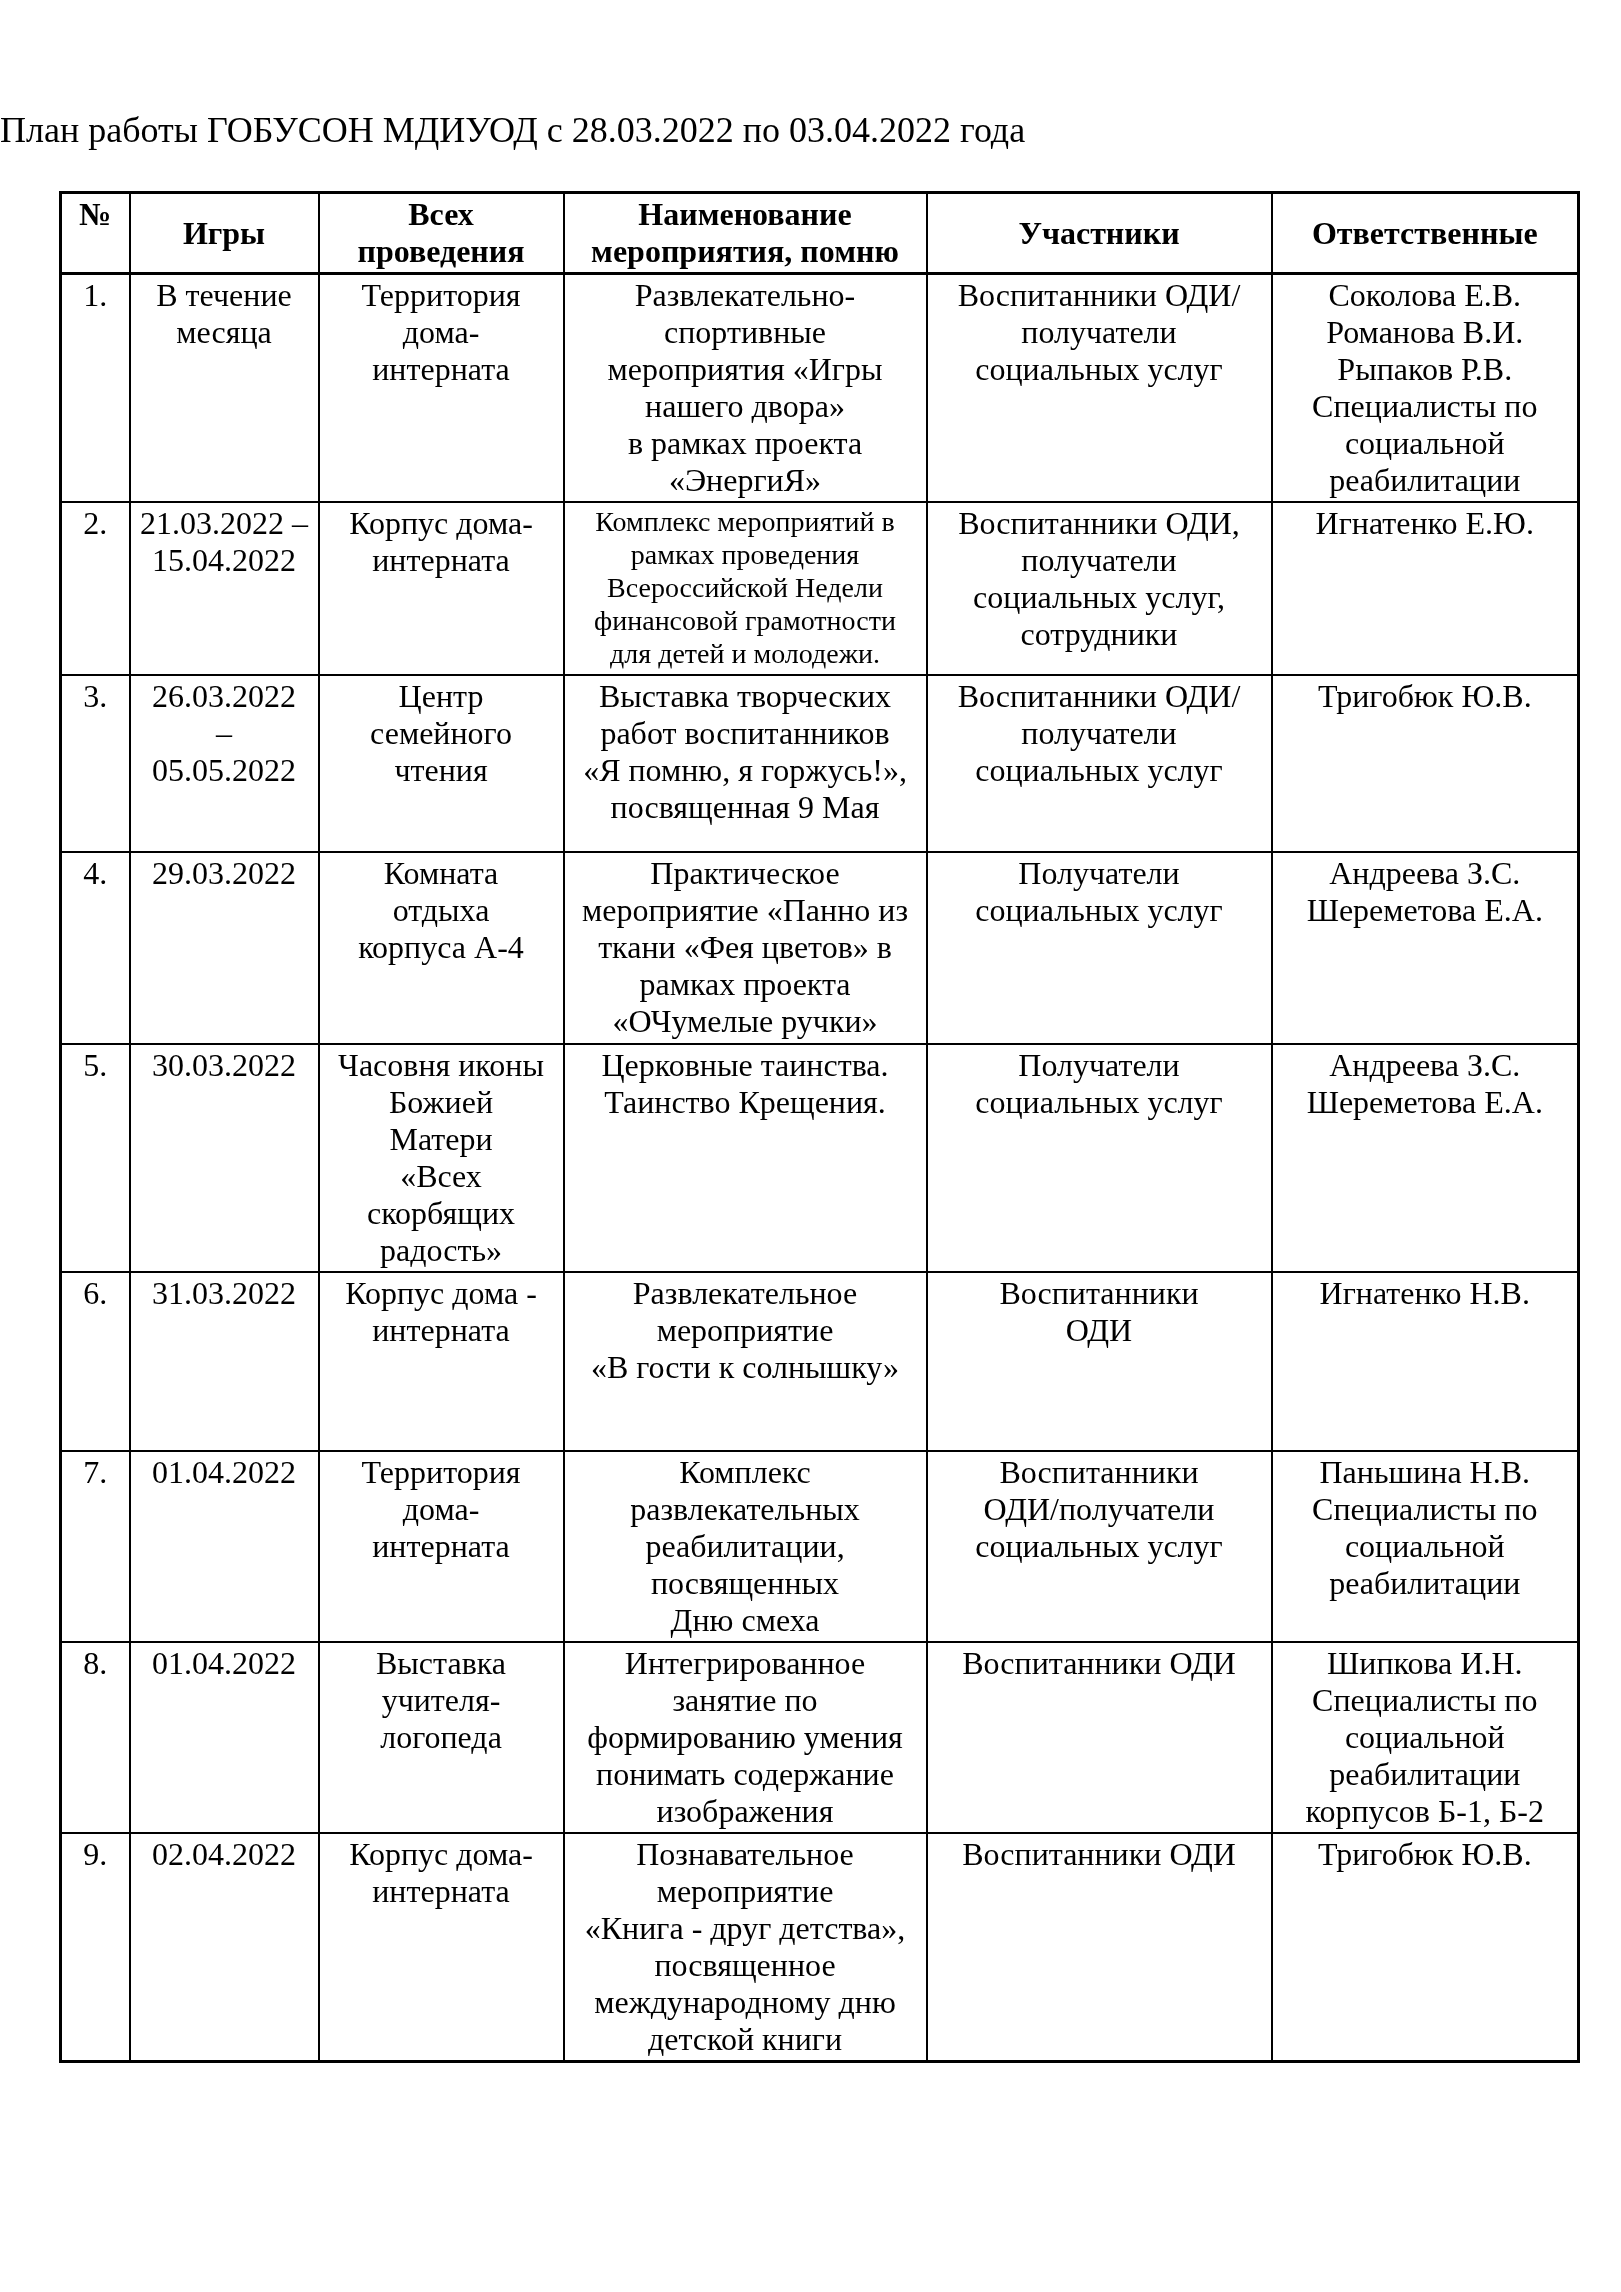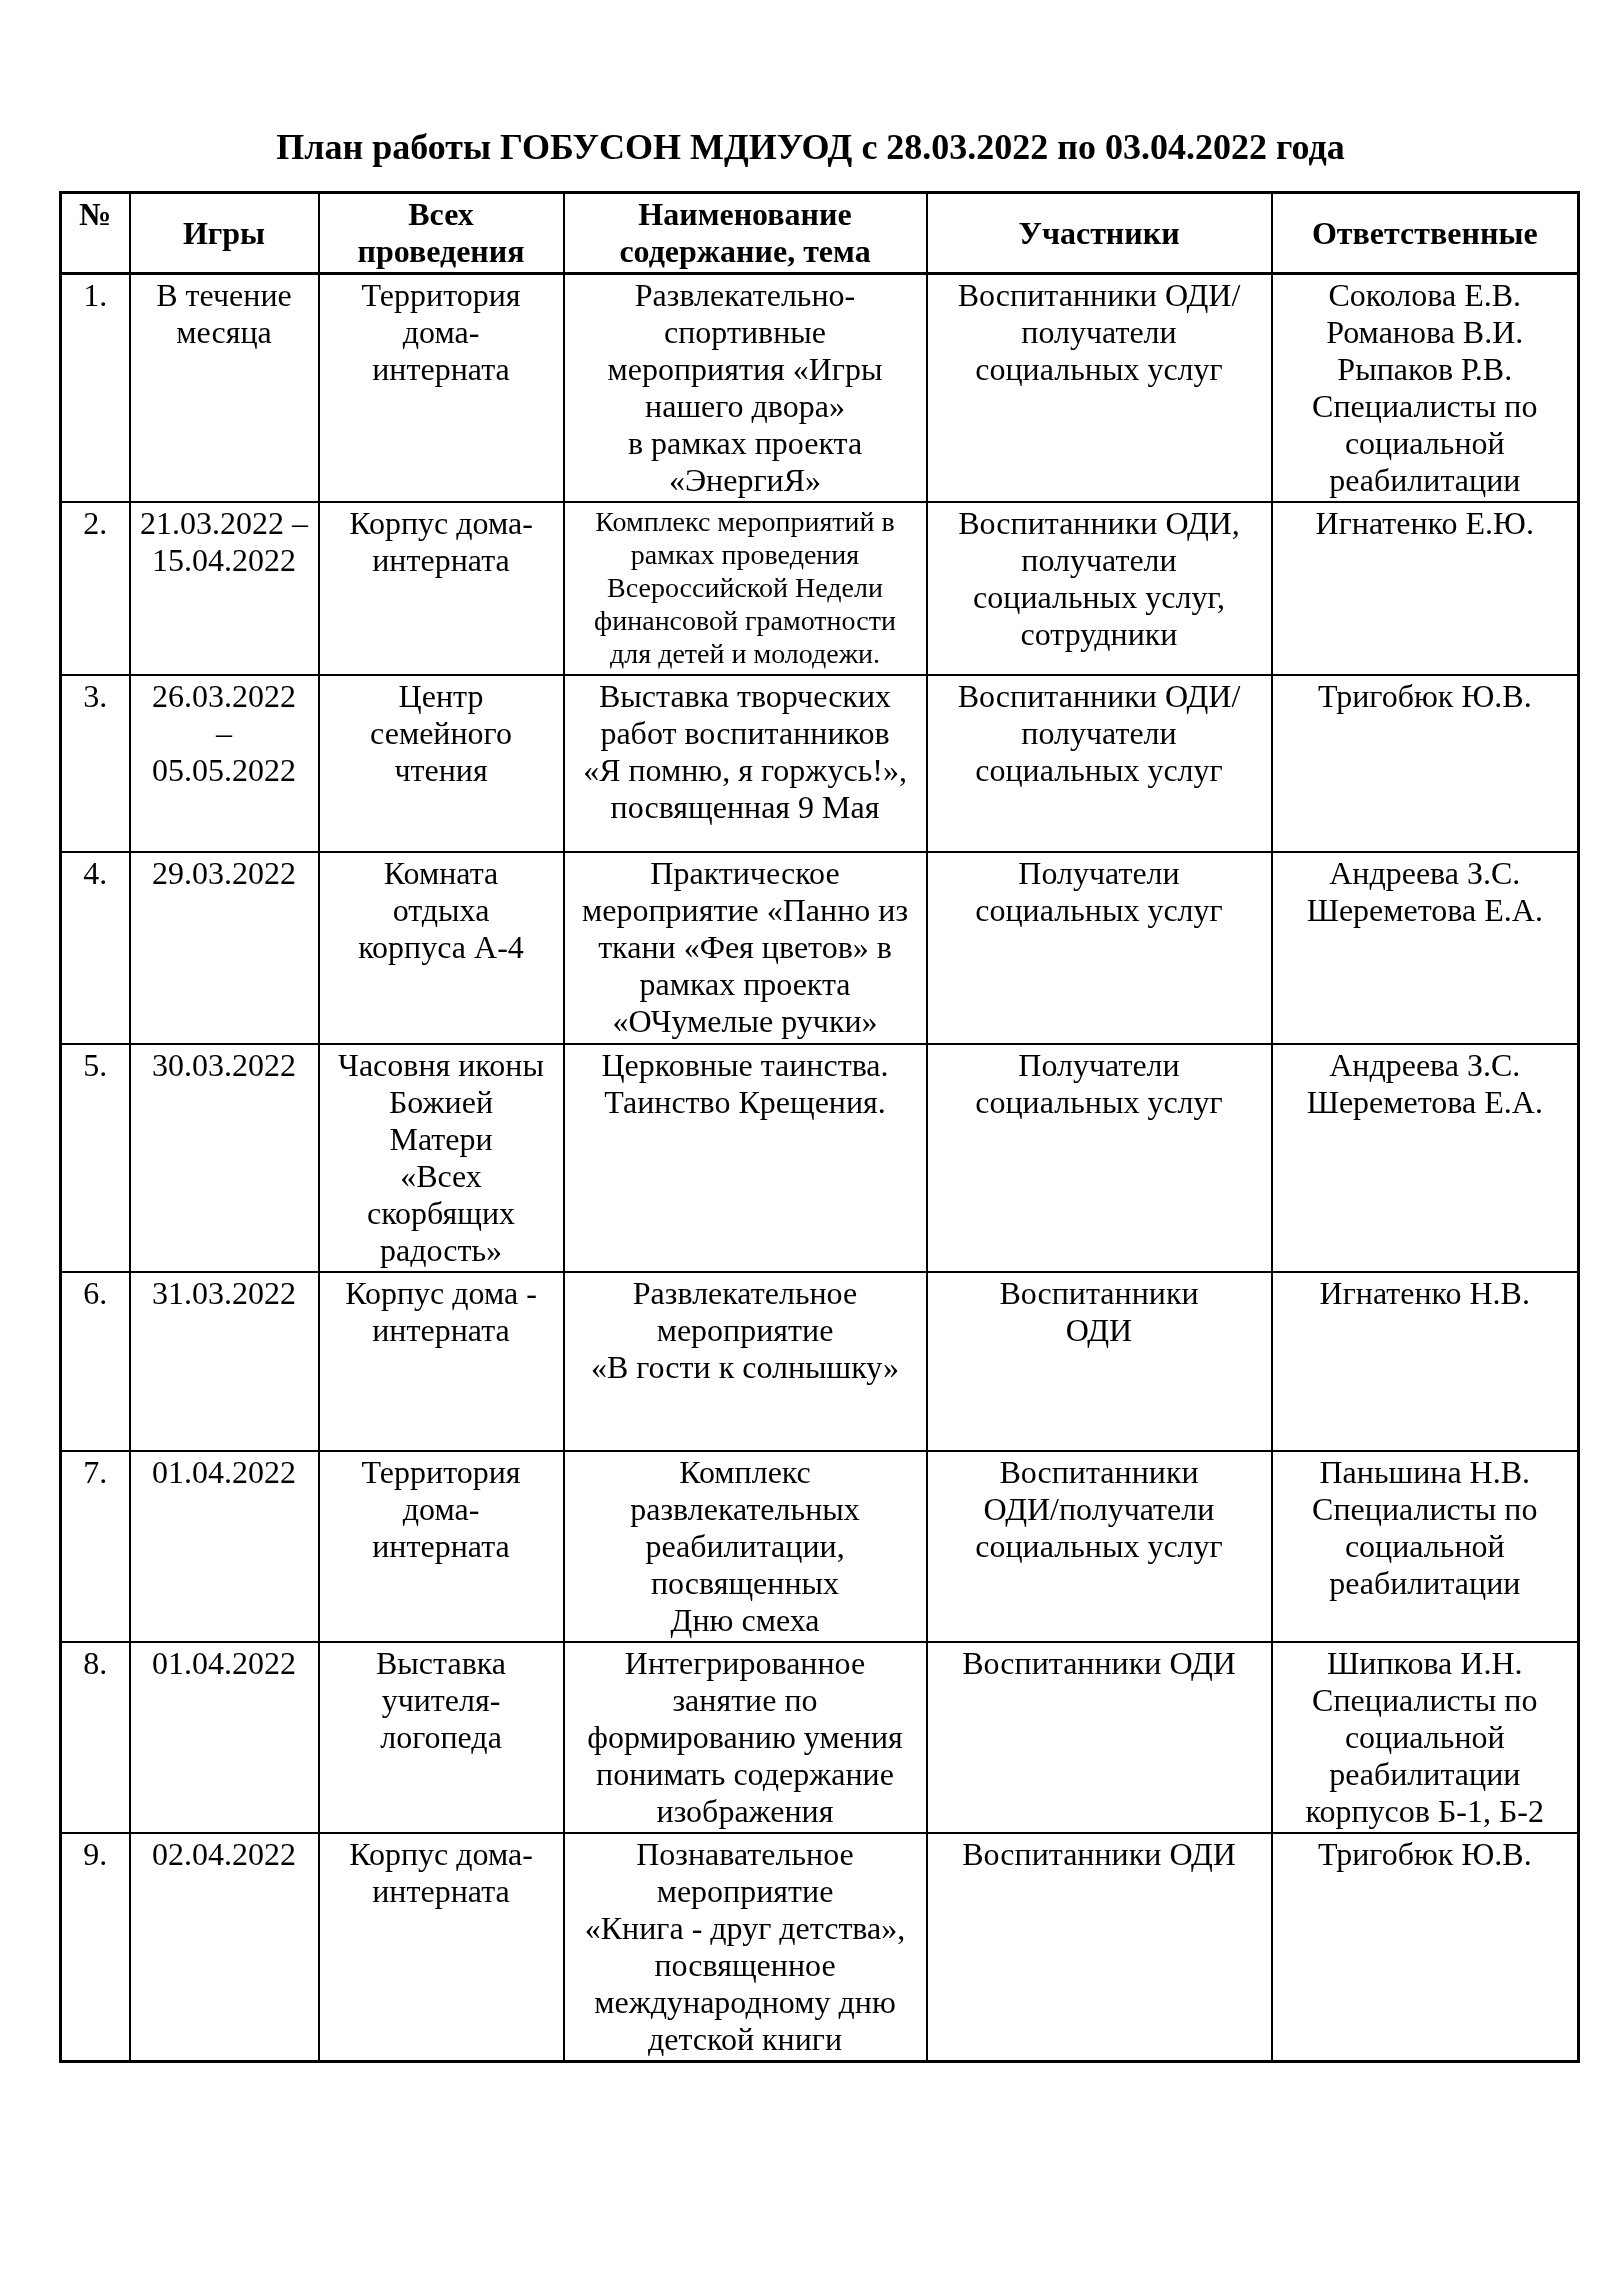--- a/index.html
+++ b/index.html
@@ -7,25 +7,24 @@
     position: relative;
     width: 1621px;
     height: 2293px;
     background: #ffffff;
     color: #000000;
     font-family: "Liberation Serif", "DejaVu Serif", serif;
     overflow: hidden;
   }
   .doc-title {
     position: absolute;
-    top: 126px;
+    top: 109px;
     left: 0;
     width: 100%;
-    text-align: center;
-    font-weight: bold;
+    font-weight: normal;
     font-size: 36px;
     line-height: 43px;
   }
   table.plan {
     position: absolute;
     left: 59px;
     top: 191px;
     width: 1517px;
     border-collapse: collapse;
     table-layout: fixed;
@@ -71,21 +70,21 @@
       <col style="width:345px">
       <col style="width:307px">
     </colgroup>
     <thead>
       <tr style="height:78px">
         <th class="valign-top">№</th>
         <th>Игры</th>
         <th>Всех
 проведения</th>
         <th>Наименование
-содержание, тема</th>
+мероприятия, помню</th>
         <th>Участники</th>
         <th>Ответственные</th>
       </tr>
     </thead>
     <tbody>
       <tr style="height:227px">
         <td>1.</td>
         <td>В течение
 месяца</td>
         <td>Территория

